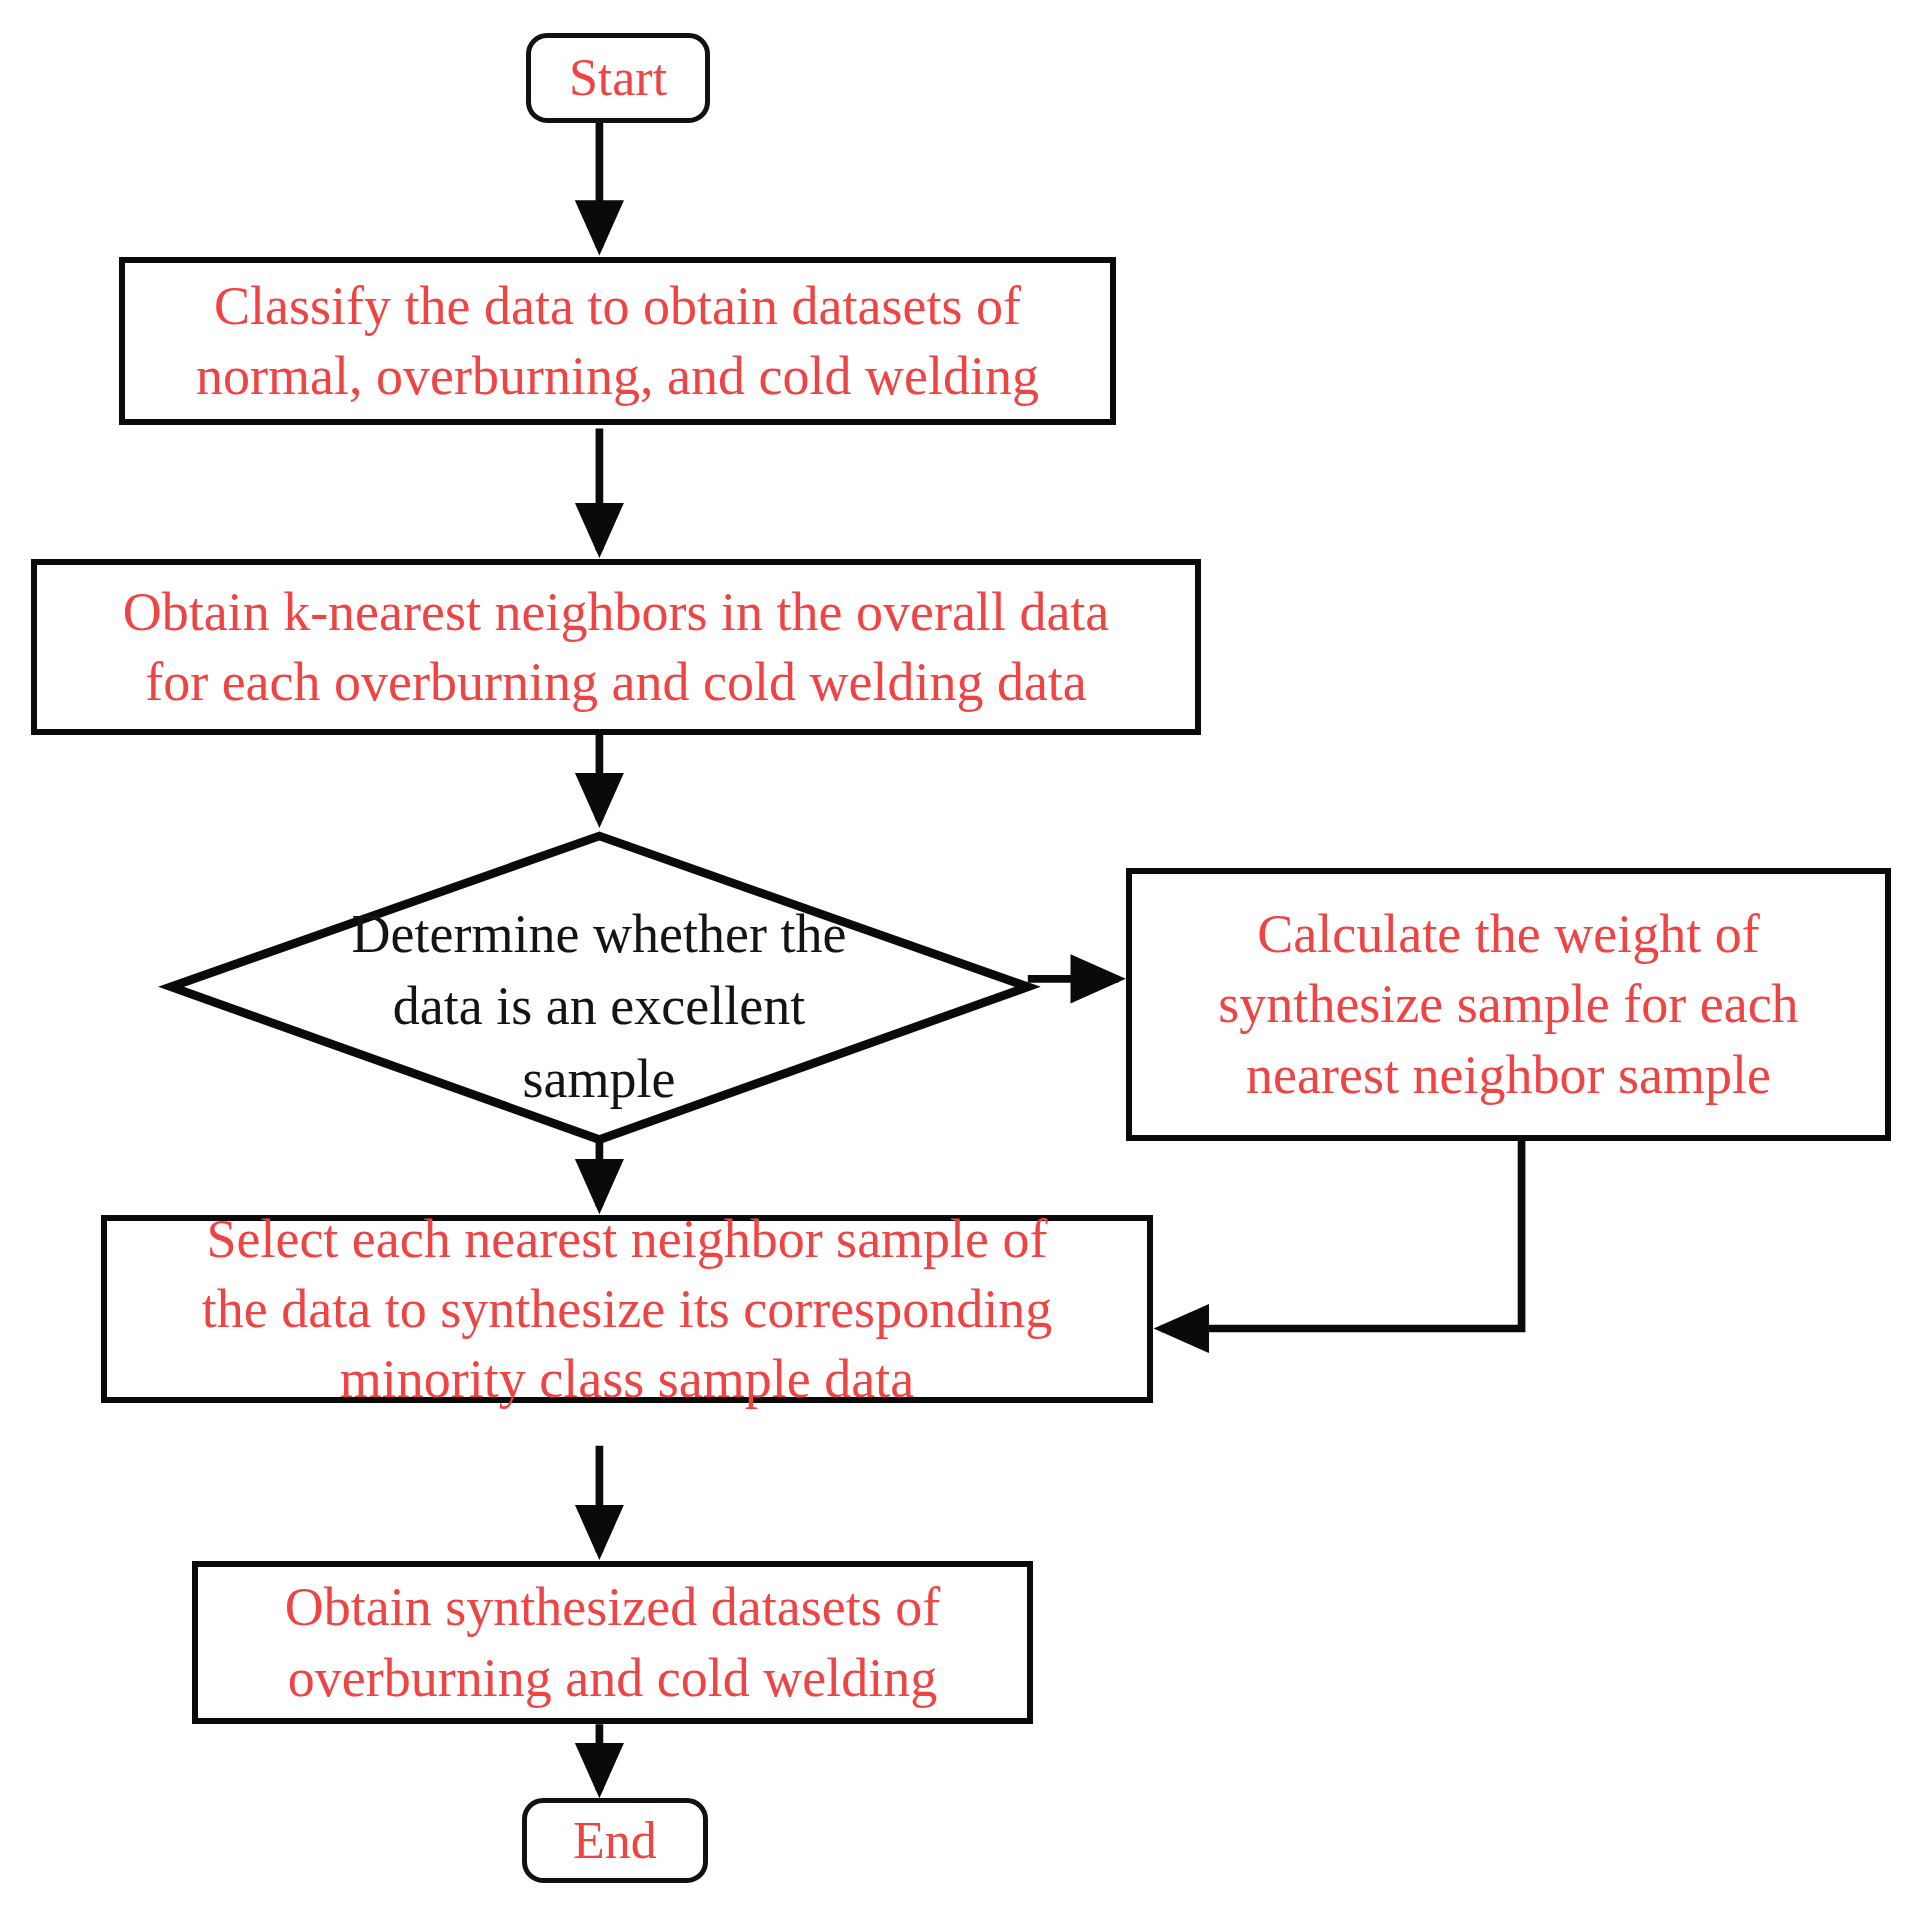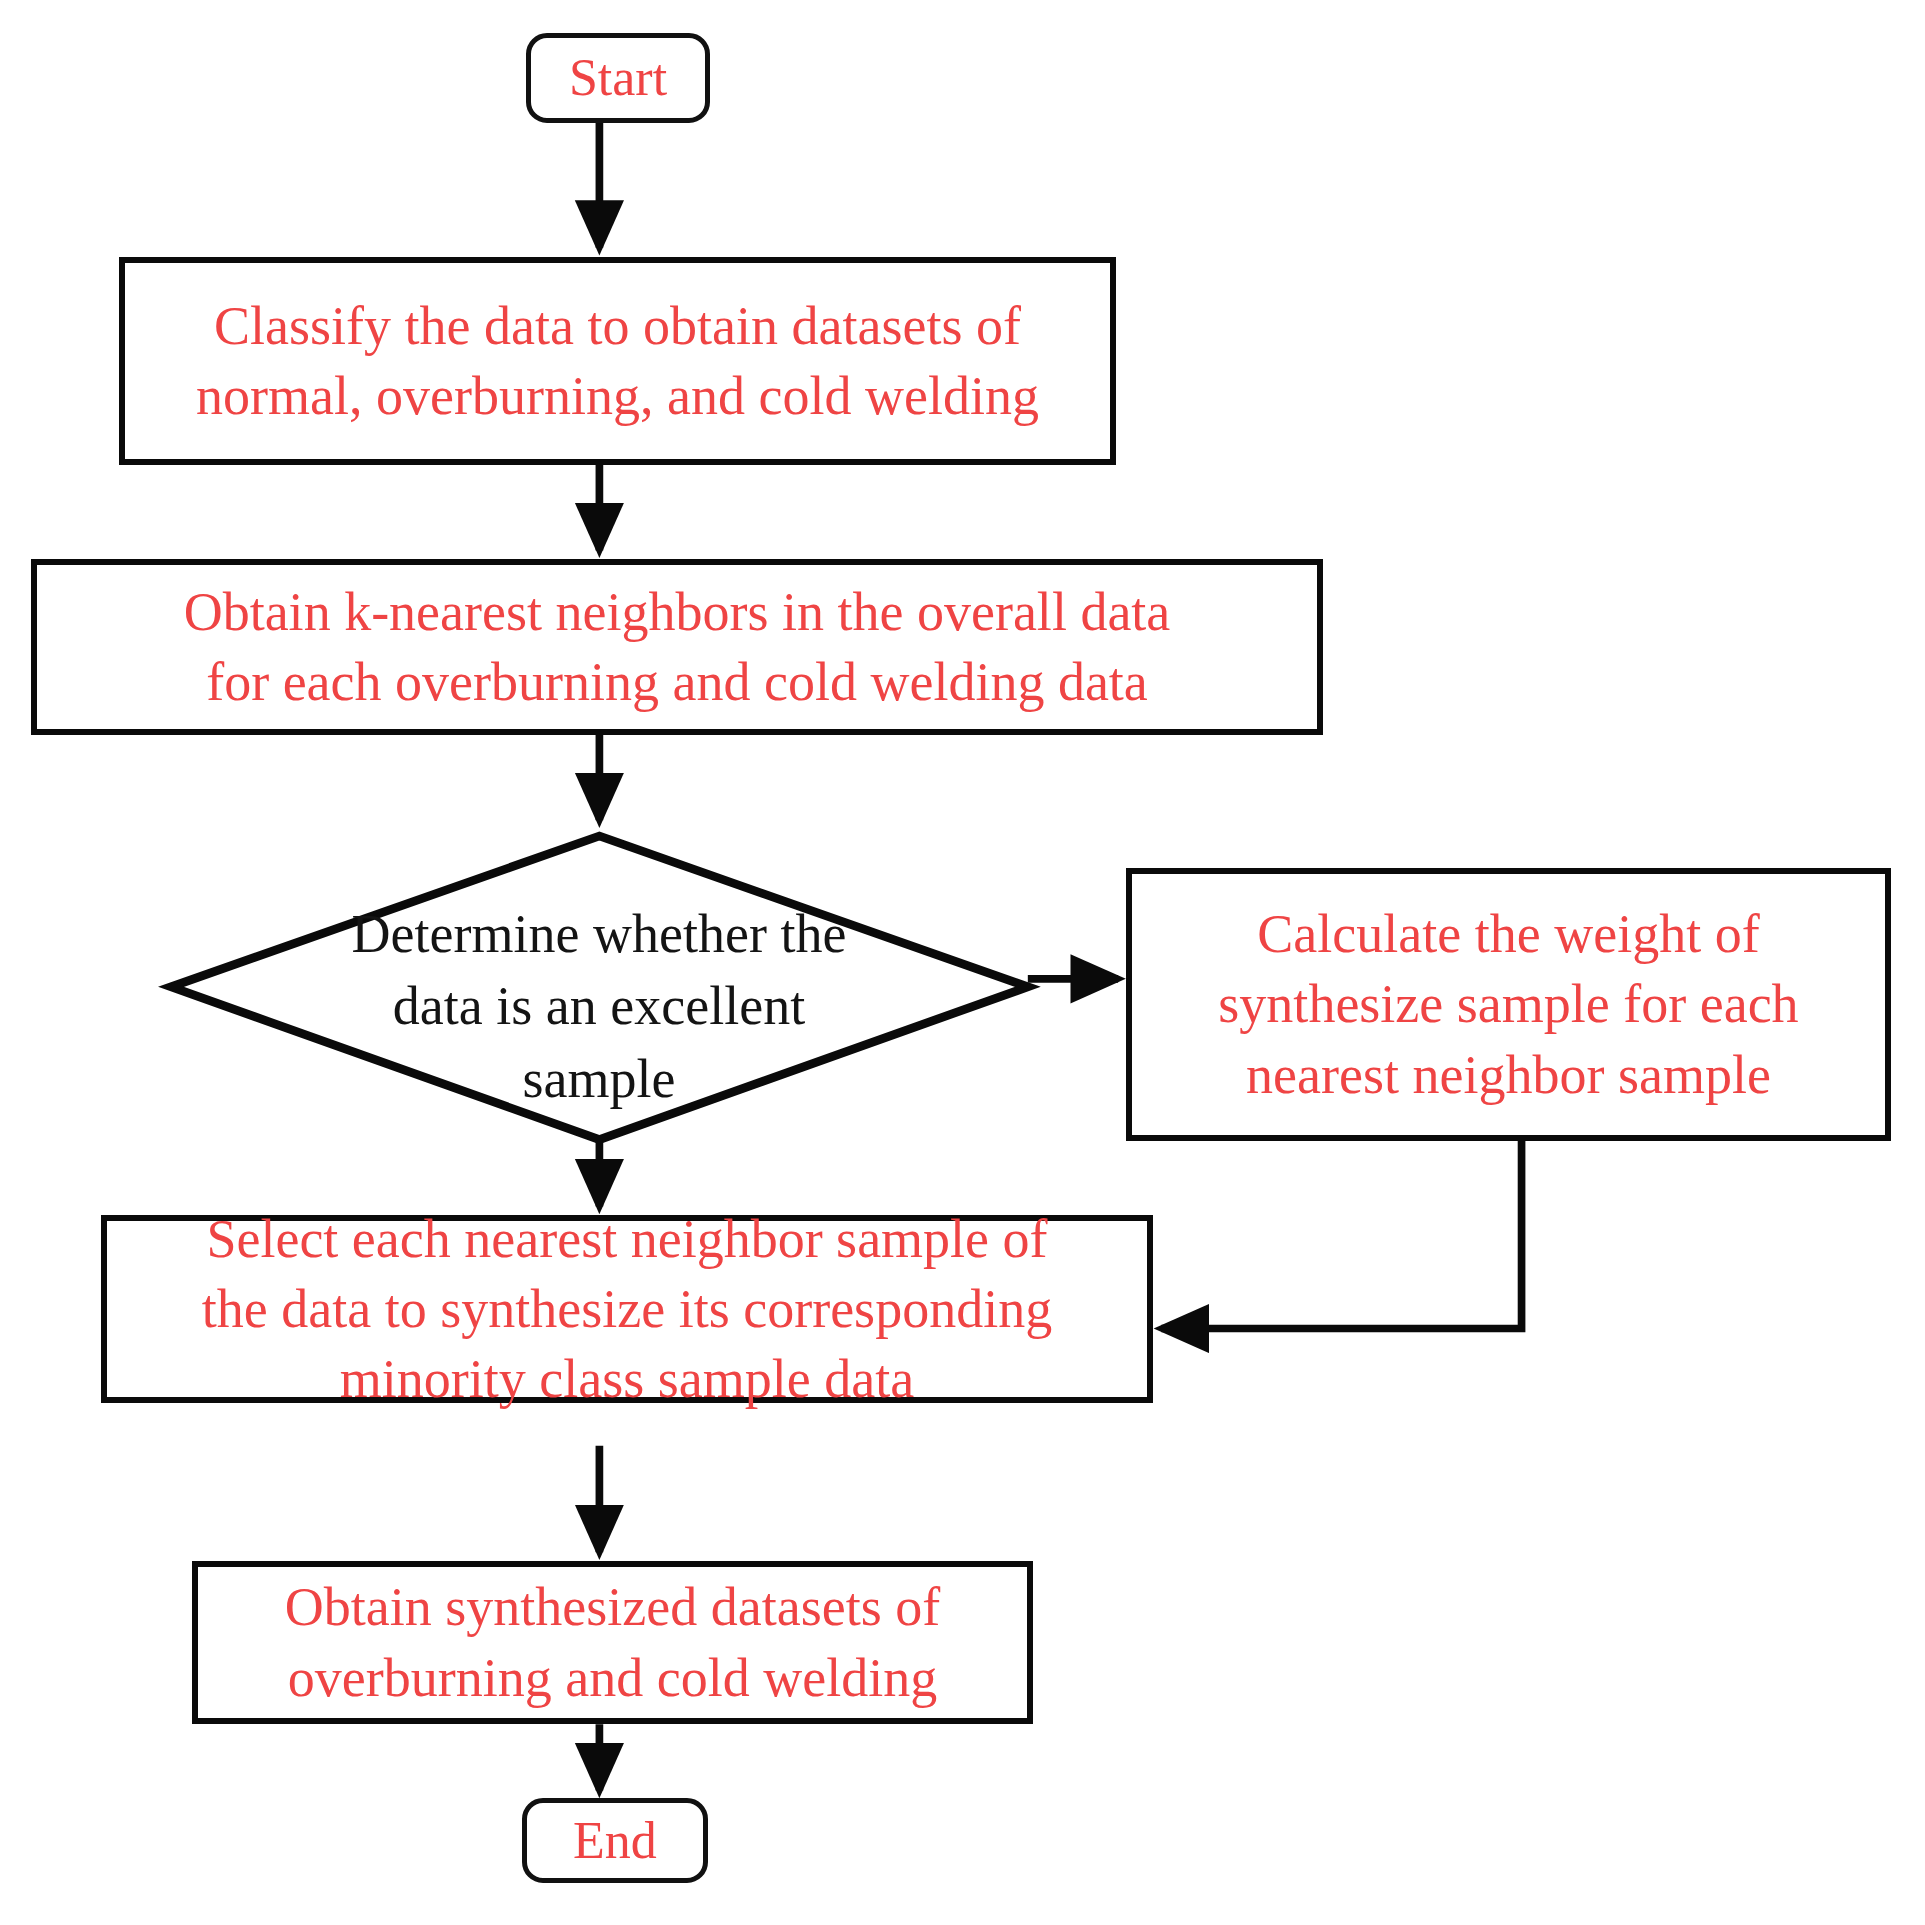--- a/index.html
+++ b/index.html
@@ -94,26 +94,26 @@
 
     <line x1="624" y1="1505" x2="624" y2="1616" stroke="#0a0a0a" stroke-width="8" marker-end="url(#arrowhead)"></line>
 
     <line x1="624" y1="1795" x2="624" y2="1864" stroke="#0a0a0a" stroke-width="8" marker-end="url(#arrowhead)"></line>
   </svg>
 
   <div class="node terminator" style="left:526px; top:33px; width:184px; height:90px;">
     <span class="node-text">Start</span>
   </div>
 
-  <div class="node process" style="left:119px; top:257px; width:997px; height:208px;">
+  <div class="node process" style="left:119px; top:257px; width:997px; height:168px;">
     <span class="node-text">Classify the data to obtain datasets of
 normal, overburning, and cold welding</span>
   </div>
 
-  <div class="node process" style="left:31px; top:559px; width:1292px; height:176px;justify-content:flex-end;">
+  <div class="node process" style="left:31px; top:559px; width:1170px; height:176px;justify-content:flex-end;">
     <span class="node-text">Obtain k-nearest neighbors in the overall data
 for each overburning and cold welding data</span>
   </div>
 
   <div class="decision-wrap" style="left:0px; top:0px; width:1925px; height:1925px;margin-top:8px;">
     <svg class="shape" width="1925" height="1925" viewBox="0 0 2004 2004" xmlns="http://www.w3.org/2000/svg">
       <polygon points="624,862 1070,1019 624,1178 178,1019" fill="#ffffff" stroke="#0a0a0a" stroke-width="9" stroke-linejoin="miter"></polygon>
     </svg>
     <span class="decision-text" style="left:263px; top:890px; width:672px;">Determine whether the
 data is an excellent

